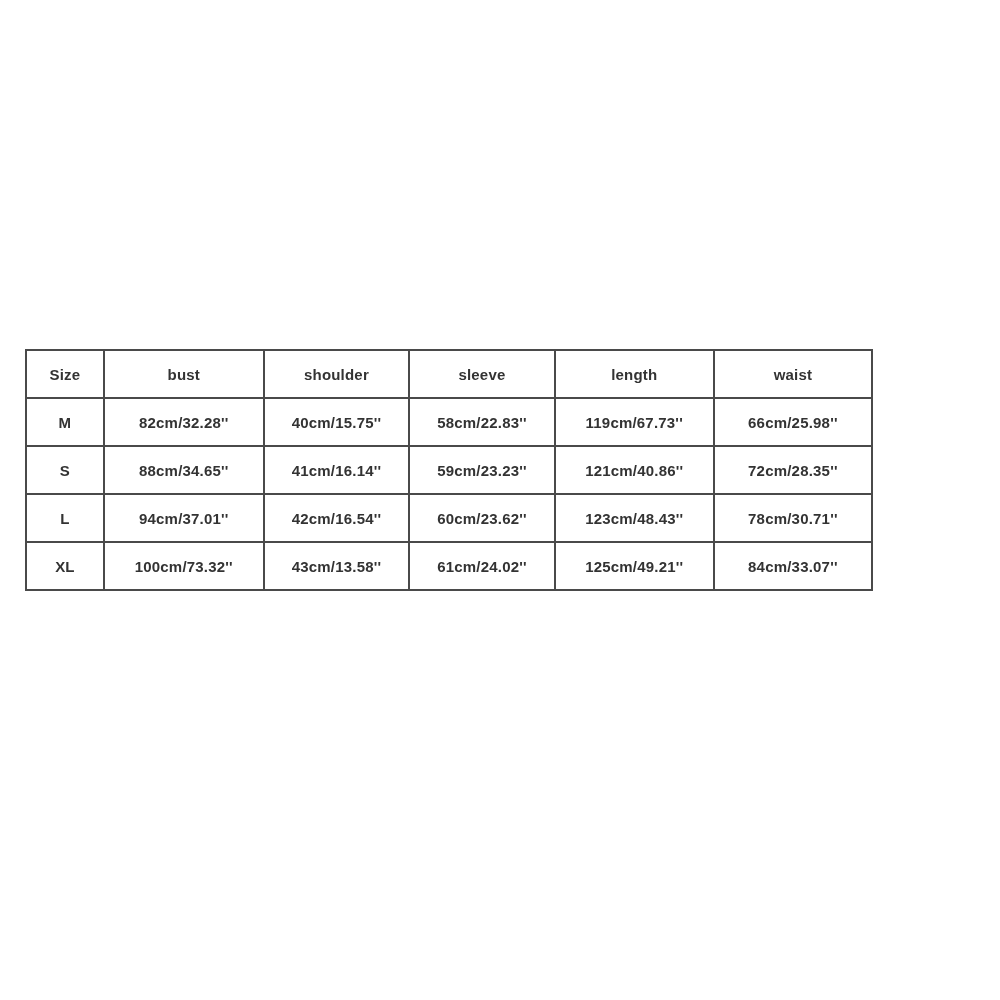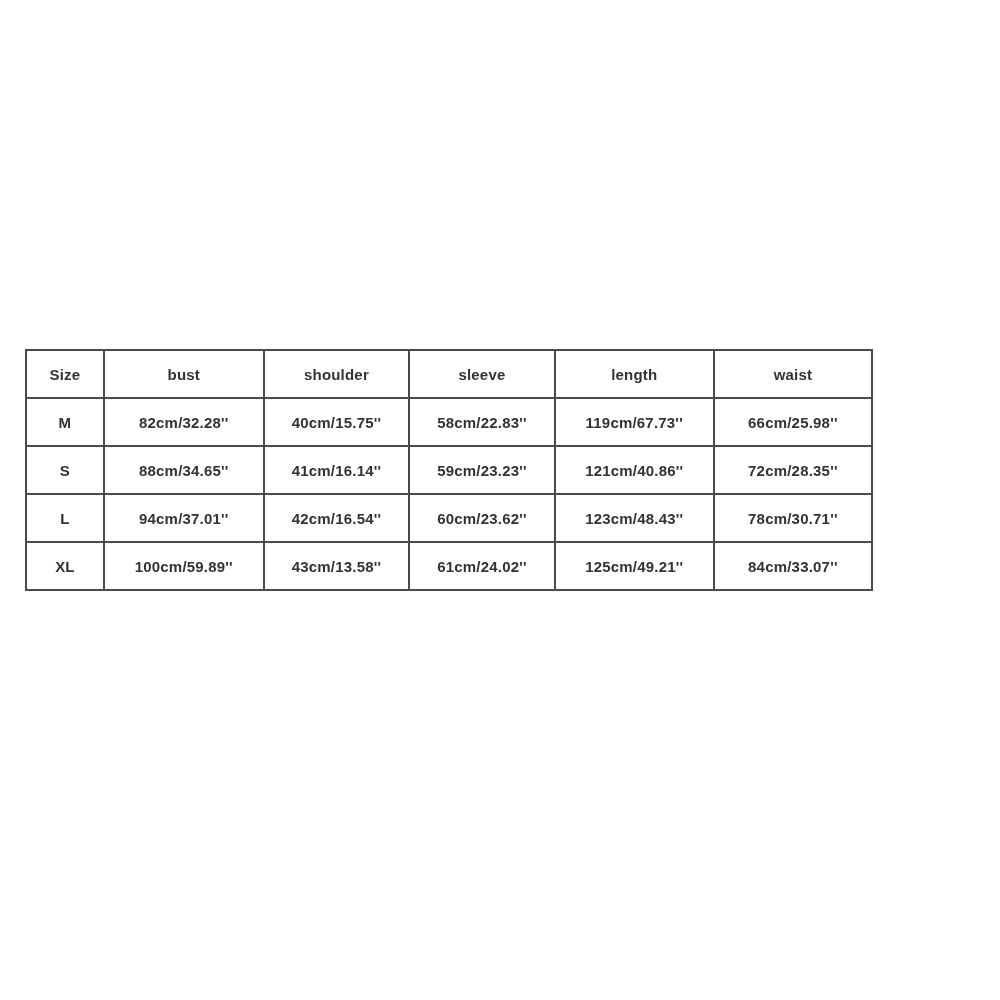--- a/index.html
+++ b/index.html
@@ -92,21 +92,21 @@
         <tr>
           <td>L</td>
           <td>94cm/37.01''</td>
           <td>42cm/16.54''</td>
           <td>60cm/23.62''</td>
           <td>123cm/48.43''</td>
           <td>78cm/30.71''</td>
         </tr>
         <tr>
           <td>XL</td>
-          <td>100cm/59.89''</td>
+          <td>100cm/73.32''</td>
           <td>43cm/13.58''</td>
           <td>61cm/24.02''</td>
           <td>125cm/49.21''</td>
           <td>84cm/33.07''</td>
         </tr>
       </tbody>
     </table>
   </div>
 </div>
 

